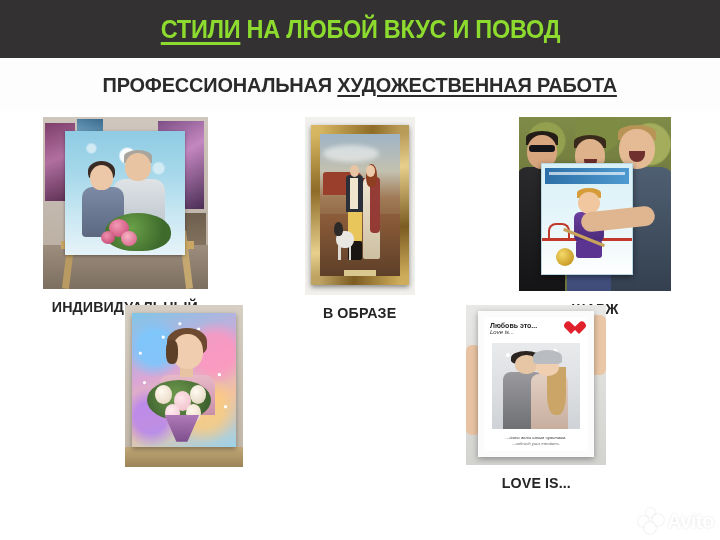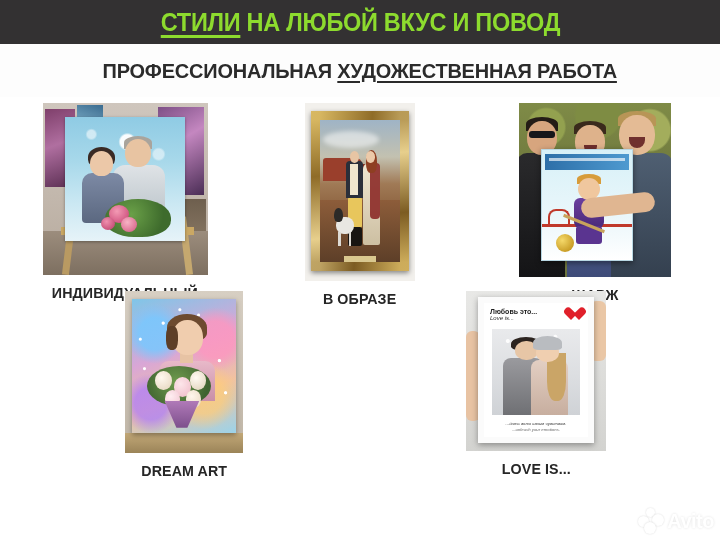--- a/index.html
+++ b/index.html
@@ -9,21 +9,21 @@
     height: 540px;
     overflow: hidden;
     background: #ffffff;
     font-family: "Liberation Sans", sans-serif;
     position: relative;
   }
 
   
   .header-band {
     width: 720px;
-    height: 44px;
+    height: 58px;
     background: #333132;
     display: flex;
     align-items: center;
     justify-content: center;
     position: relative;
   }
   .header-title {
     font-size: 25px;
     font-weight: 700;
     letter-spacing: -0.3px;
@@ -558,23 +558,20 @@
           <div class="a5-hair2"></div>
           <div class="a5-bq-leaf"></div>
           <div class="a5-f1"></div>
           <div class="a5-f2"></div>
           <div class="a5-f3"></div>
           <div class="a5-f4"></div>
           <div class="a5-f5"></div>
           <div class="a5-wrap"></div>
         </div>
       </div>
-      <div class="cap-row">
-        <div class="caption">DREAM ART</div>
-      </div>
     </div>
 
     <div class="cell">
       <div class="thumb art6">
         <div class="a6-room"></div>
         <div class="a6-hand-l"></div>
         <div class="a6-hand-r"></div>
         <div class="a6-frame">
           <div class="a6-inner">
             <div class="a6-title-ru">Любовь это...</div>

